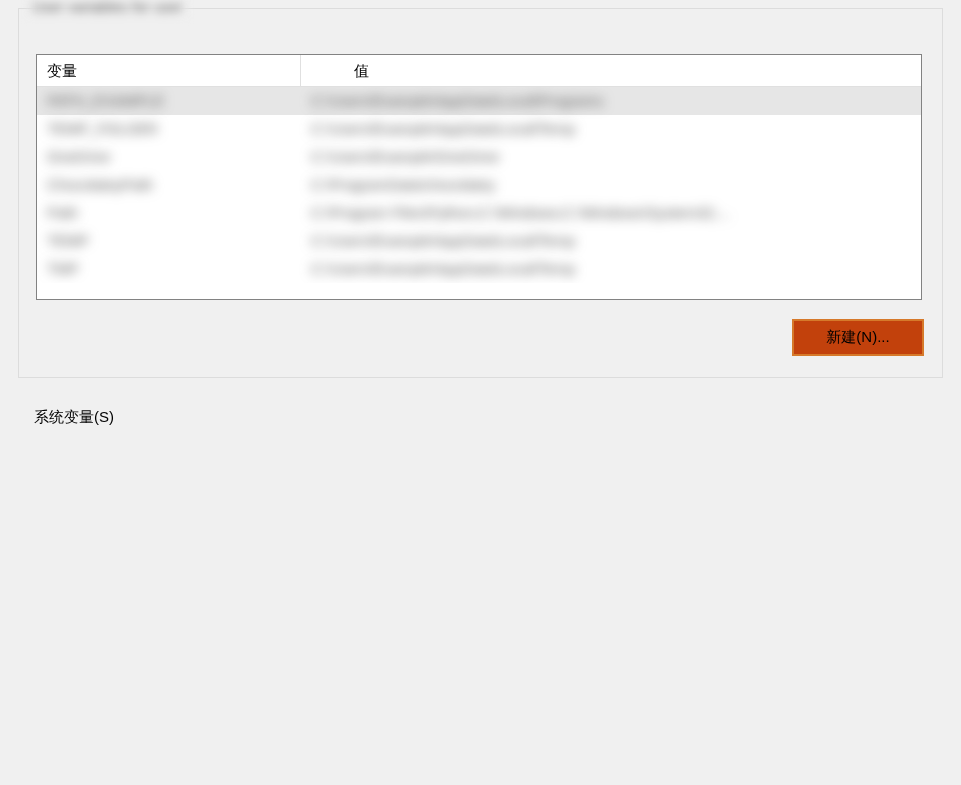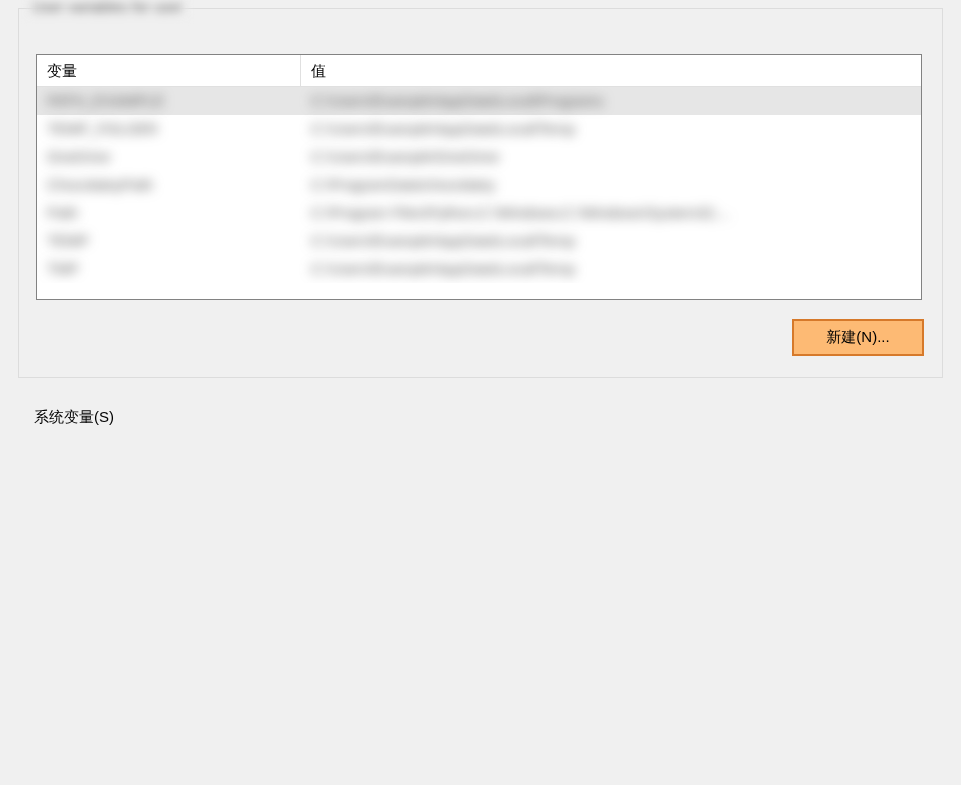--- a/index.html
+++ b/index.html
@@ -40,20 +40,21 @@
     box-sizing: border-box;
     overflow: hidden;
   }
   .list-header {
     display: flex;
     height: 31px;
     line-height: 31px;
     border-bottom: 1px solid #e0e0e0;
     background: #fff;
     user-select: none;
+    gap: 43px;
   }
   .col-var {
     width: 264px;
     padding-left: 10px;
     border-right: 1px solid #e0e0e0;
     box-sizing: border-box;
   }
   .col-val {
     flex: 1;
     padding-left: 10px;
@@ -87,21 +88,21 @@
   }
   .button-row {
     position: absolute;
     right: 20px;
     display: flex;
     gap: 14px;
   }
   button.win-btn {
     width: 130px;
     height: 35px;
-    background: #fdba74;
+    background: #c2410c;
     border: 1px solid #adadad;
     font-family: inherit;
     font-size: 15px;
     cursor: pointer;
     padding: 0;
   }
   button.win-btn.highlight {
     border: 2px solid #d6792a;
     width: 132px;
     height: 37px;

